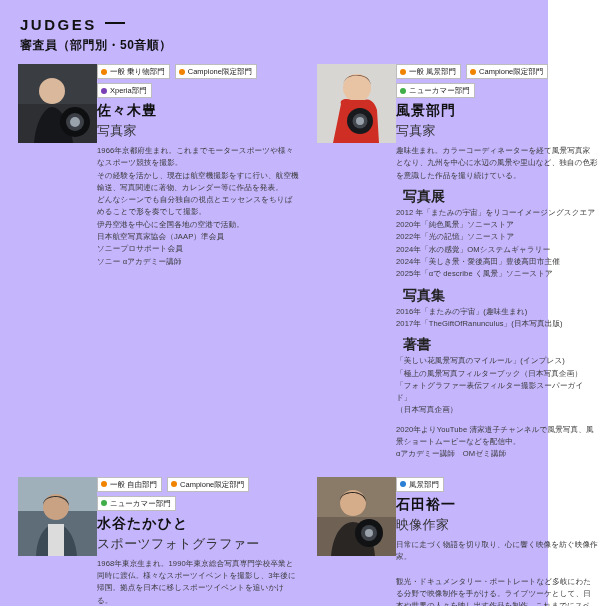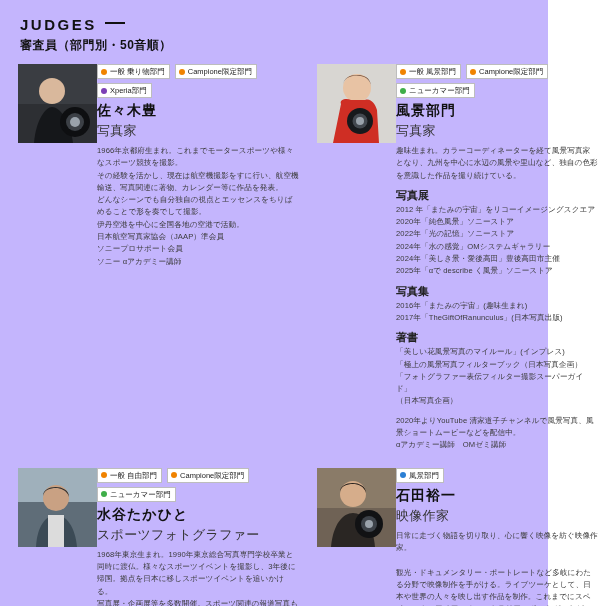--- a/index.html
+++ b/index.html
@@ -107,24 +107,24 @@
     letter-spacing: 0.3px;
   }
   .bio {
     font-size: 7.6px;
     line-height: 1.62;
     color: #3a3a3a;
     white-space: pre-line;
     letter-spacing: 0.1px;
   }
   .section-head {
-    font-size: 11px;
+    font-size: 14px;
     font-weight: 700;
     color: #222;
-    margin: 6px 0 1px 0;
+    margin: 6px 0 1px 7px;
   }
   
   .row2 { margin-top: 2px; }
 </style>
 </head>
 <body>
 
 <div class="page">
 
   <div class="title-row">

